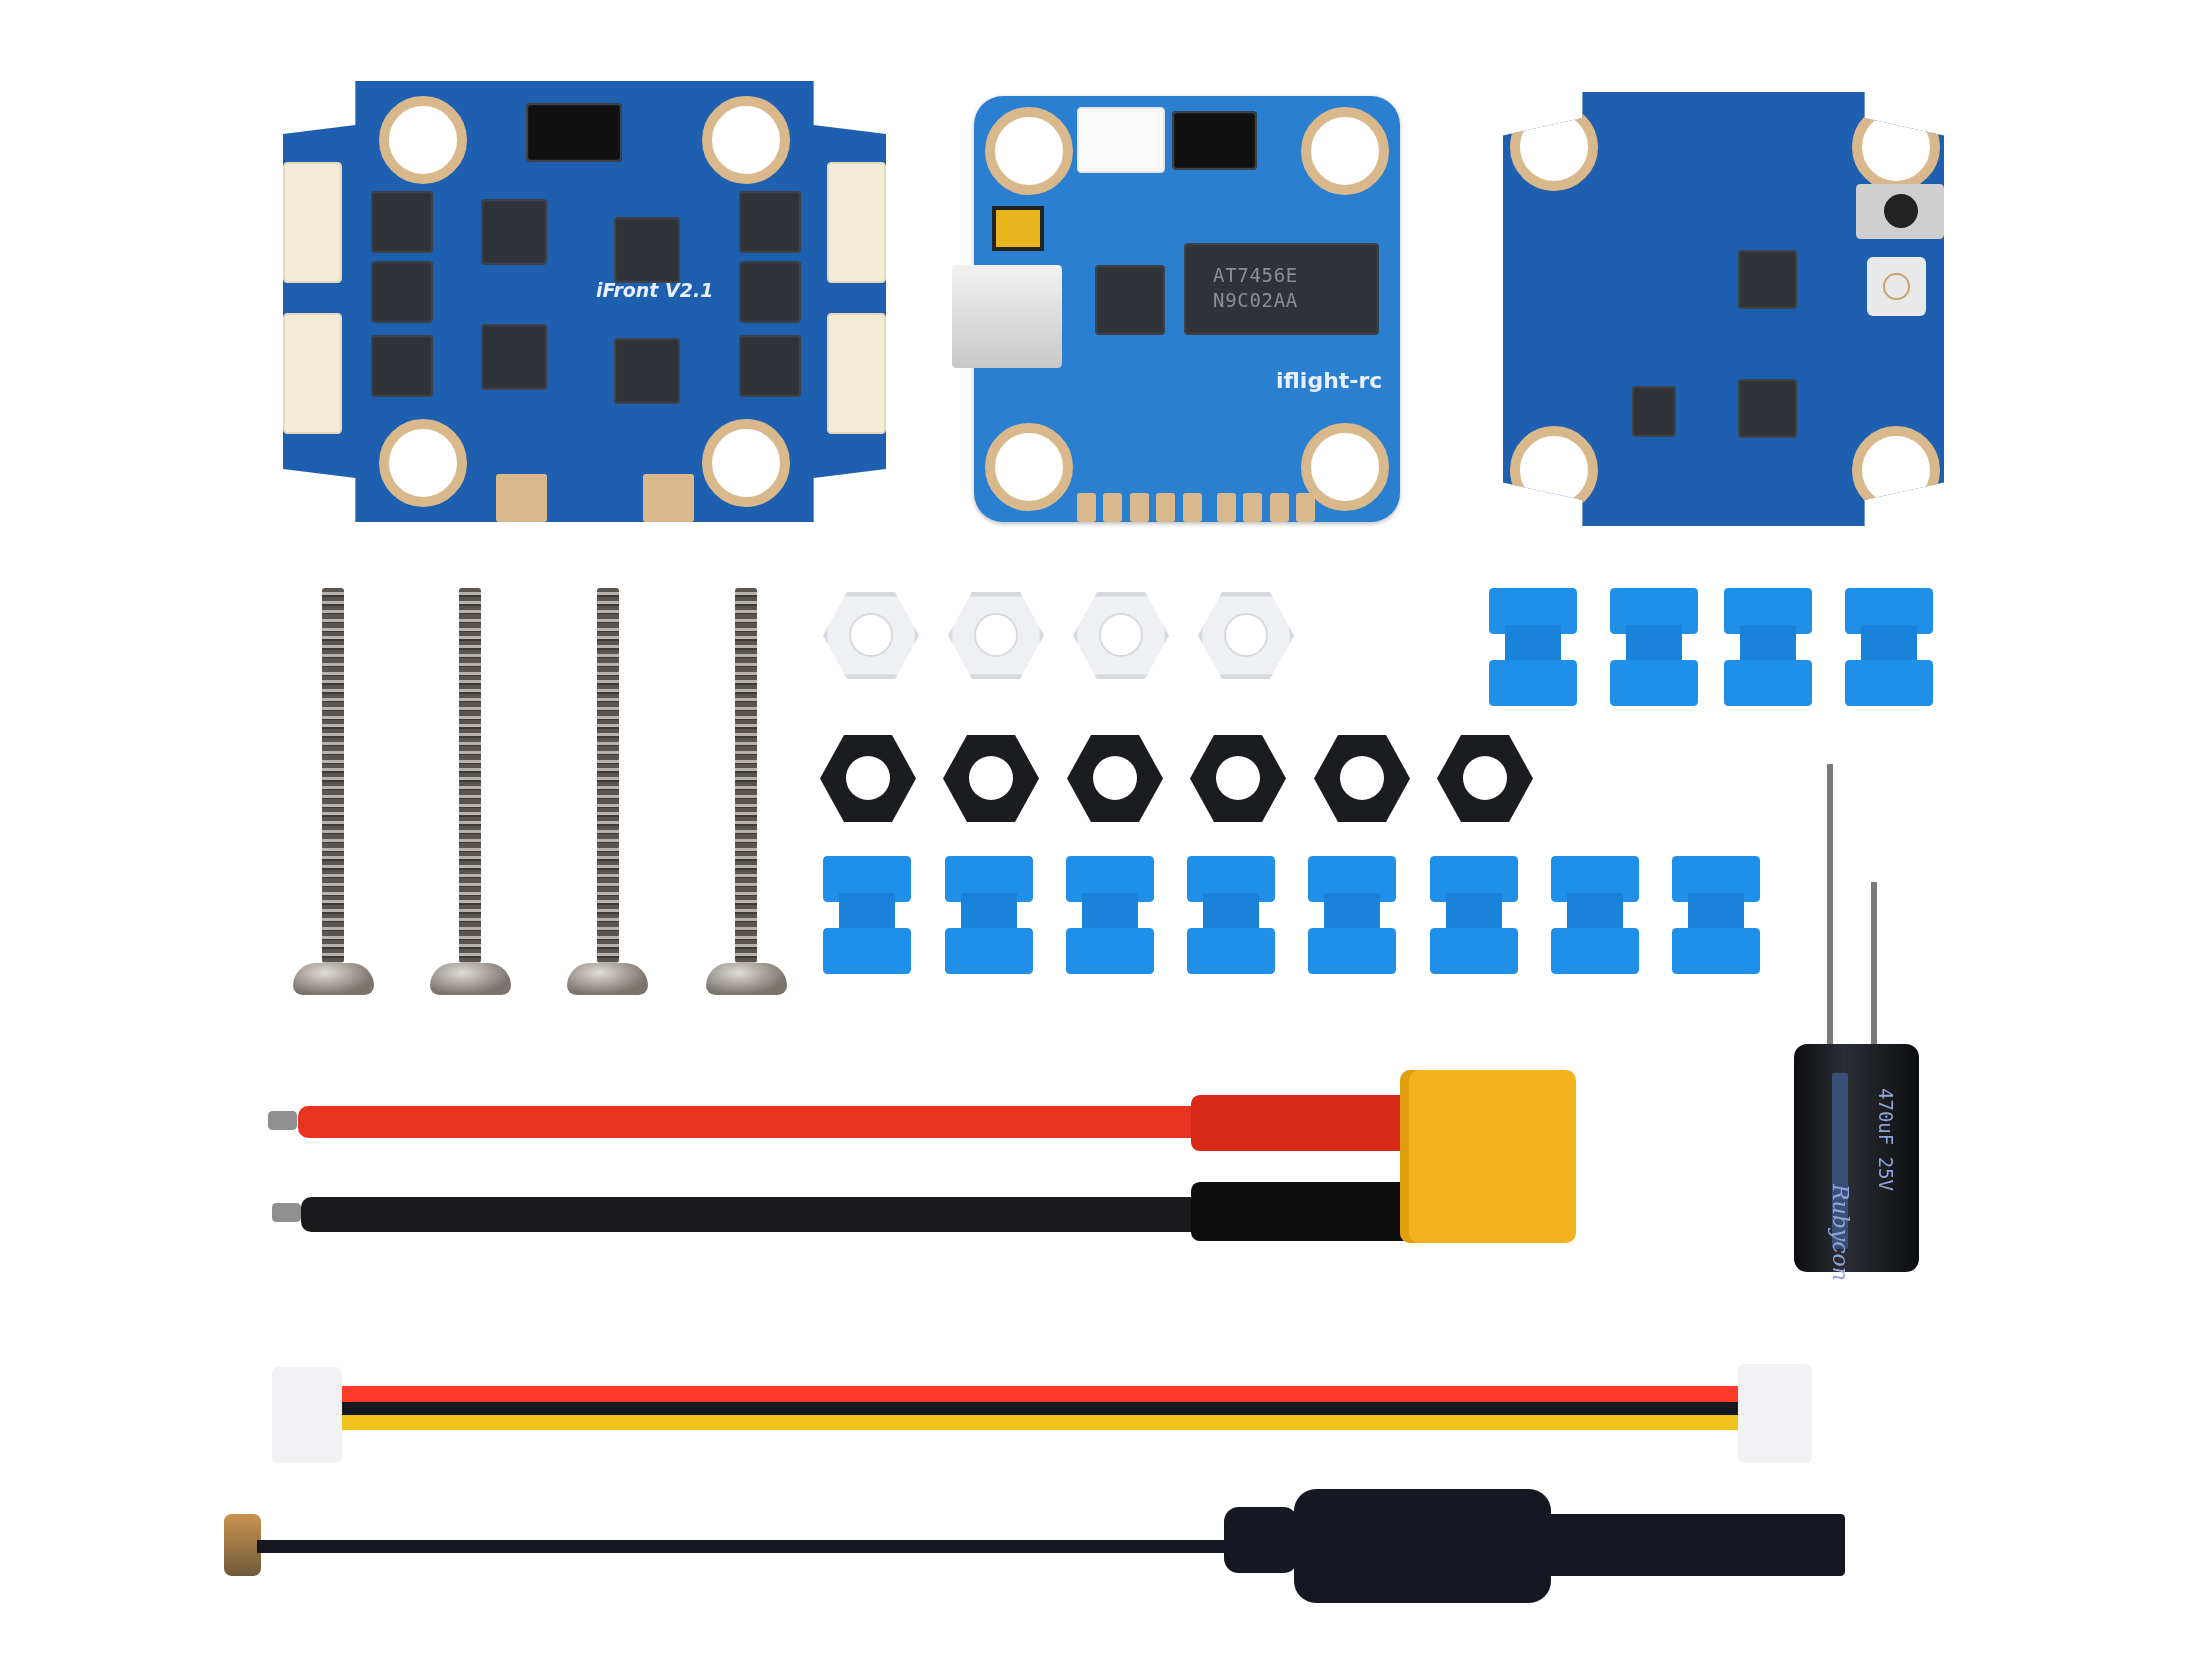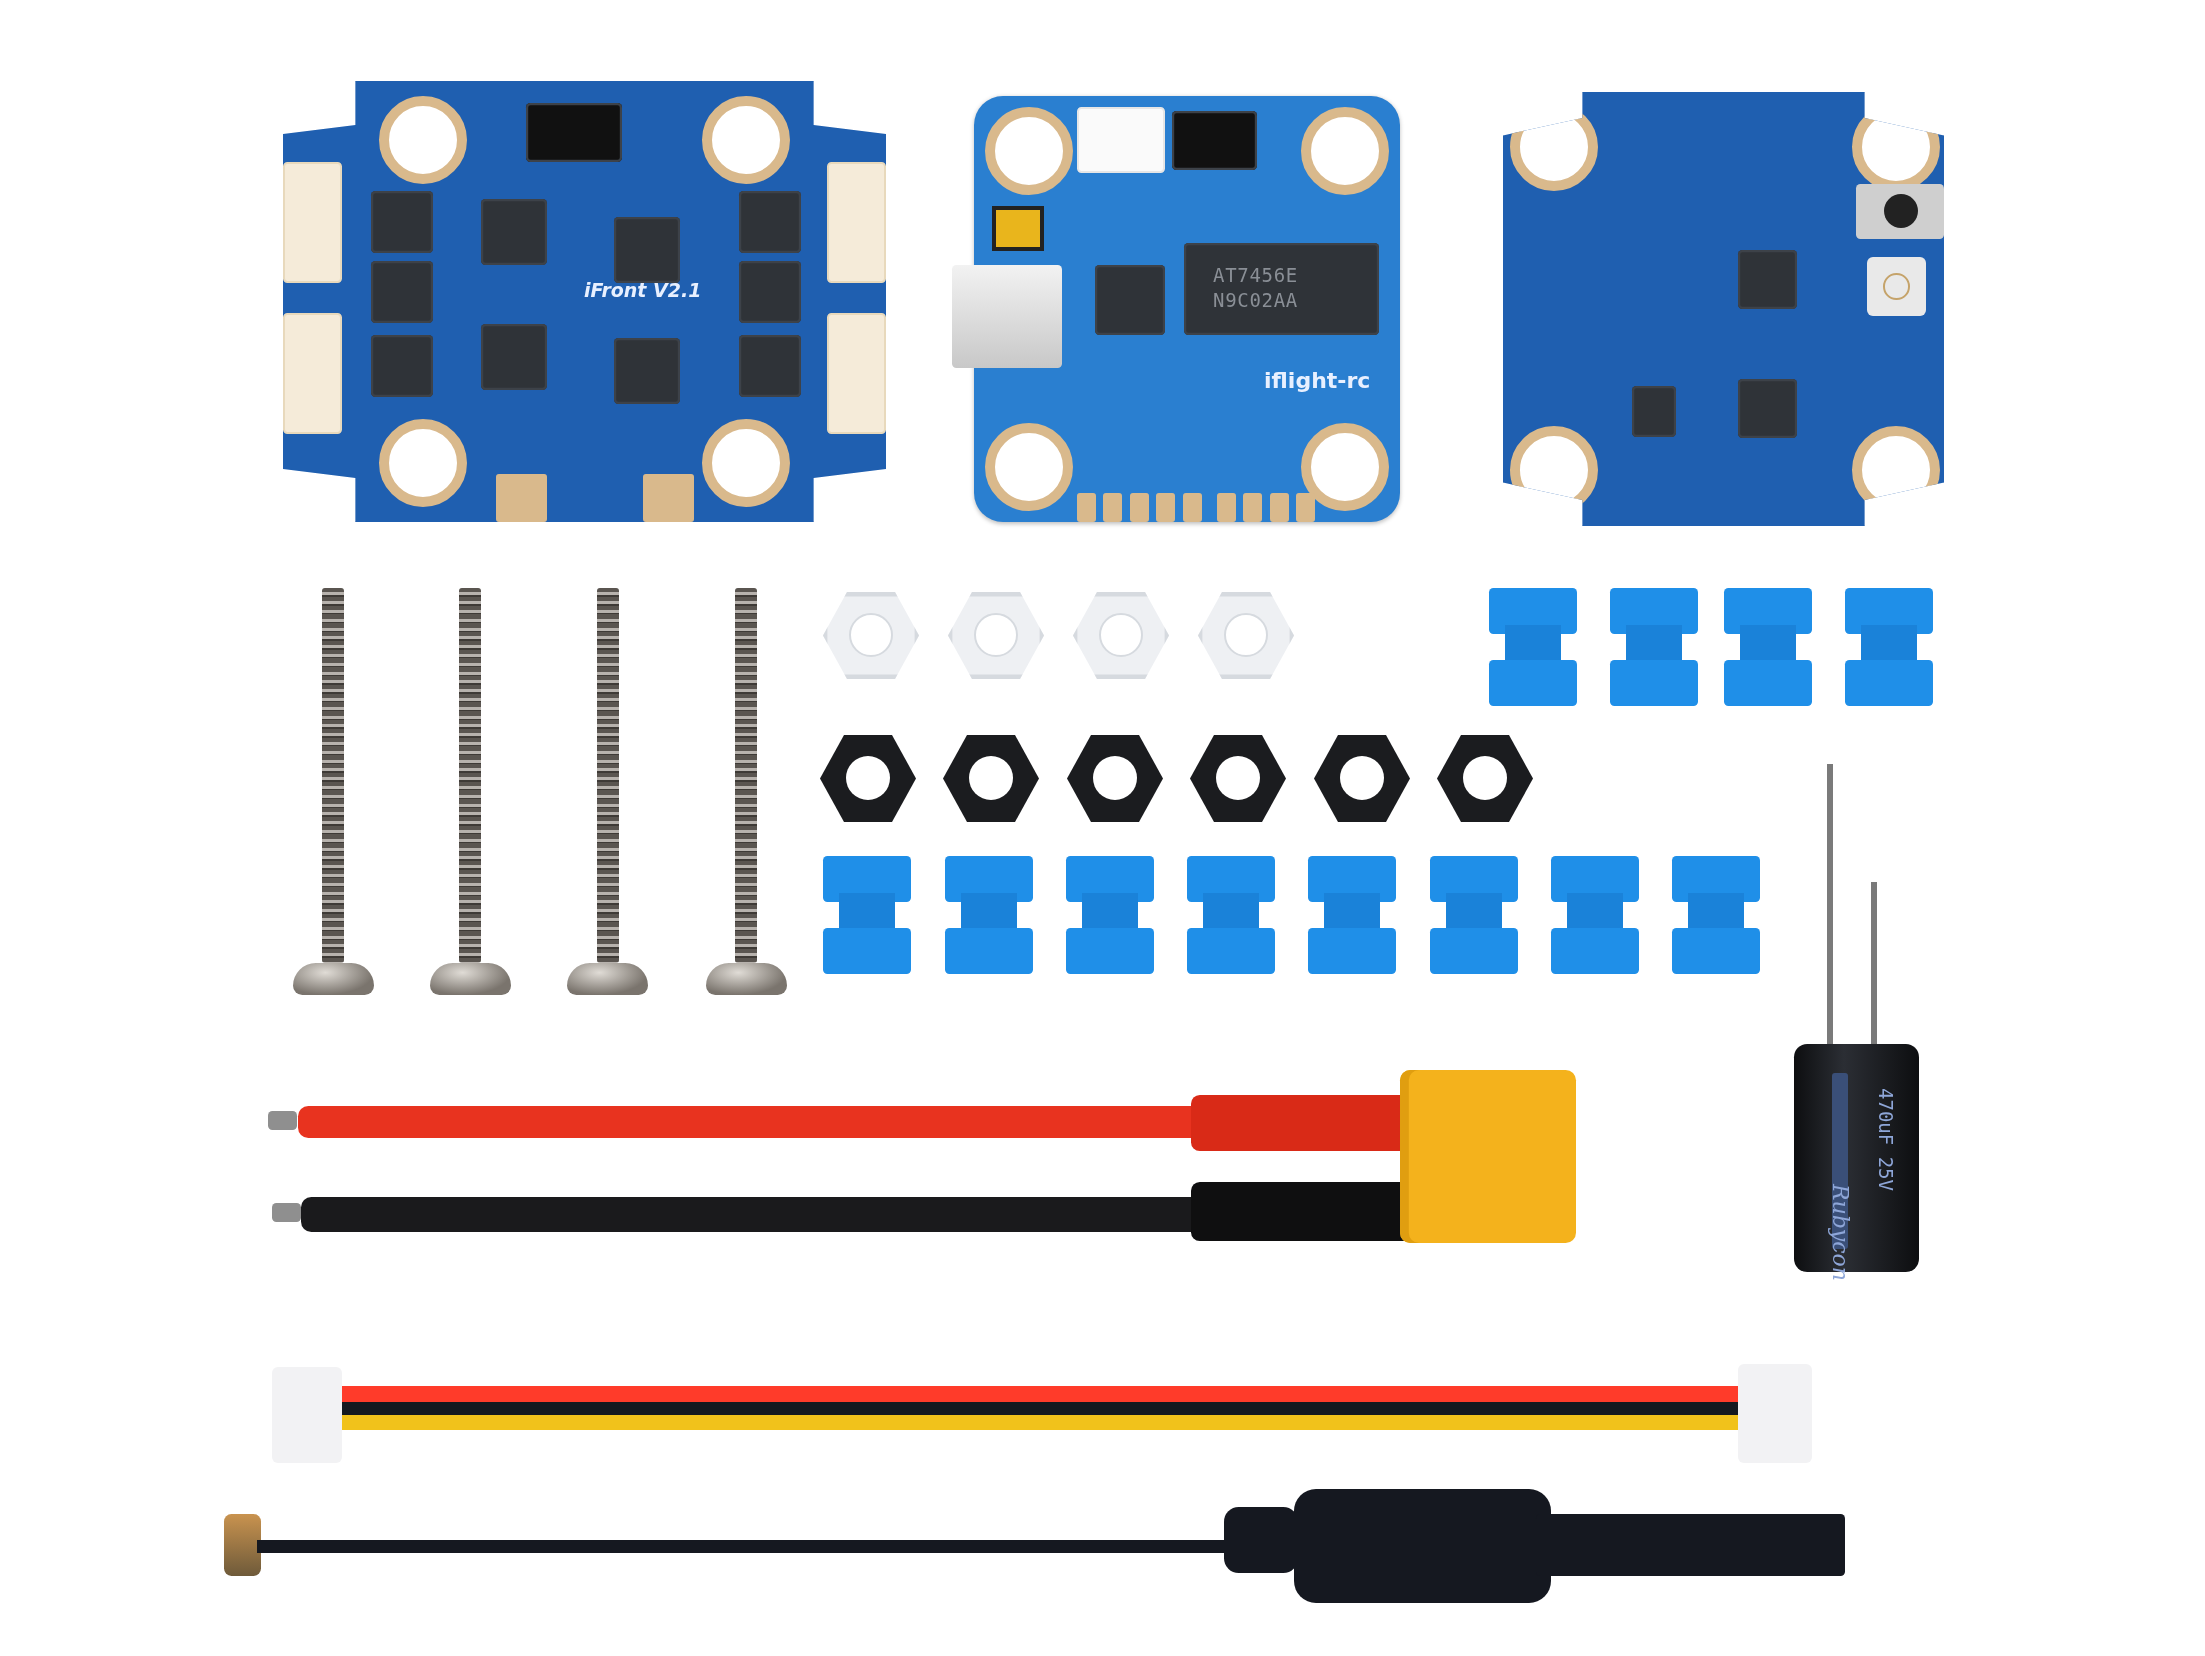--- a/index.html
+++ b/index.html
@@ -6,21 +6,21 @@
   body{width:2205px;height:1656px;position:relative;overflow:hidden;font-family:"DejaVu Sans Mono","Liberation Mono",monospace;}
   .abs{position:absolute;}
   
   .pcb{position:absolute;background:#1f5fb0;border-radius:29px;box-shadow:0 1.5px 4.4px rgba(0,0,0,.25);}
   .pcb.light{background:#2a7fd0;}
   .hole{position:absolute;width:88px;height:88px;border-radius:50%;background:#fff;border:10.3px solid #d9b98c;box-sizing:border-box;}
   .chip{position:absolute;background:#2f3338;border-radius:4.4px;box-shadow:inset 0 0 0 2.2px #3d4249;}
   .chip-txt{position:absolute;color:#8a8f96;font-size:19px;line-height:22px;white-space:pre;letter-spacing:0.7px;}
   .conn{position:absolute;background:#f5ebd9;border:2.9px solid #e8d9bc;border-radius:4.4px;box-sizing:border-box;}
   .pad{position:absolute;background:#d9b98c;border-radius:2.9px;}
-  .silk{position:absolute;color:#e8f0ff;font-family:"DejaVu Sans",sans-serif;font-size:19px;font-weight:bold;}
+  .silk{position:absolute;color:#e8f0ff;font-family:"DejaVu Sans",sans-serif;font-size:19px;font-weight:bold;margin-left:12px;}
   
   .screw{position:absolute;width:22px;height:375px;background:repeating-linear-gradient(180deg,#5a5550 0 4.4px,#b7b2ad 4.4px 7.4px,#3e3a36 7.4px 8.8px);border-radius:2.9px;}
   .screw-head{position:absolute;width:81px;height:32px;border-radius:29px 29px 11.8px 11.8px;background:radial-gradient(ellipse at 40% 30%,#e0dcd6,#7a746d 70%);}
   
   .hex{position:absolute;width:96px;height:87px;clip-path:polygon(25% 0,75% 0,100% 50%,75% 100%,25% 100%,0 50%);}
   .hex.clear{background:#eef0f3;box-shadow:inset 0 0 0 4.4px #d6dadf;}
   .hex.black{background:#1b1c1f;}
   .hex .hole-in{position:absolute;left:26px;top:21px;width:44px;height:44px;border-radius:50%;}
   .hex.clear .hole-in{background:#fff;border:2.2px solid #d6dadf;box-sizing:border-box;}
   .hex.black .hole-in{background:#fff;}

